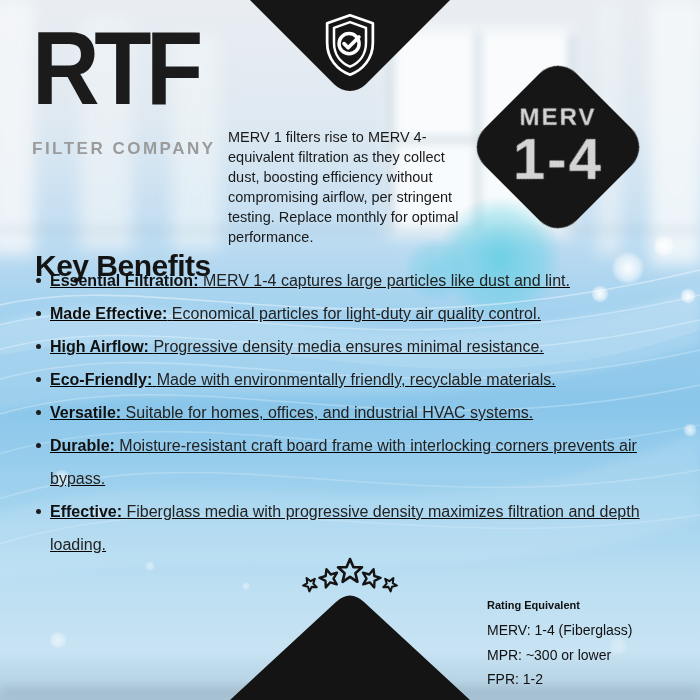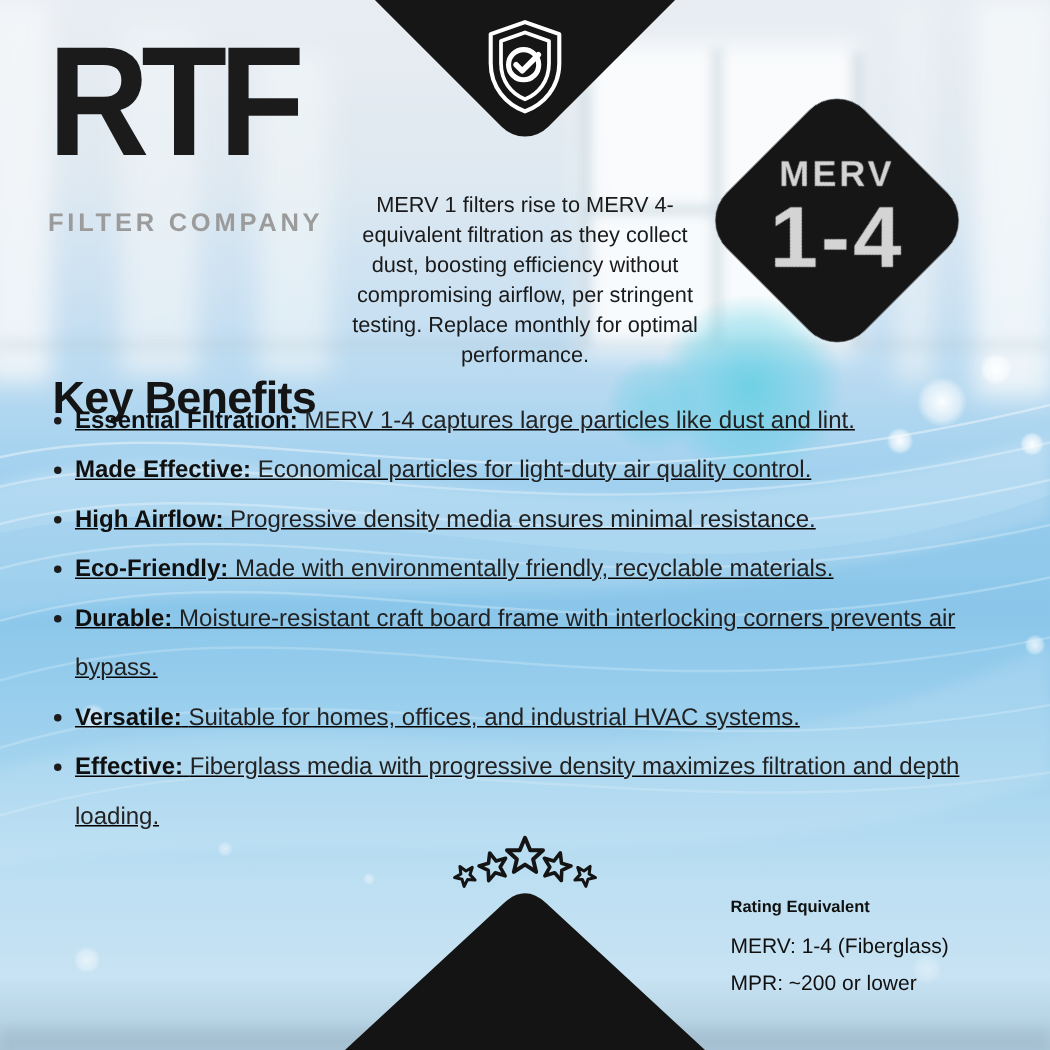--- a/index.html
+++ b/index.html
@@ -43,21 +43,21 @@
     white-space:nowrap;
   }
   .logo-sub{
     margin-top:19px;font-size:17px;font-weight:700;letter-spacing:2.5px;
     color:#9b9b9b;white-space:nowrap;
   }
 
   
   .intro{
     position:absolute;left:228px;top:112px;width:244px;z-index:2;
-    font-size:14.5px;line-height:20px;color:#1a1a1a;text-align:center;
+    font-size:14.5px;line-height:20px;color:#1a1a1a;
     font-weight:400;
   }
 
   
   .benefits-heading{
     position:absolute;left:35px;top:224px;z-index:2;
     font-size:30px;font-weight:800;letter-spacing:-.5px;color:#141414;
   }
   .benefits-list{
     position:absolute;left:35px;top:264px;width:615px;z-index:2;
@@ -196,23 +196,23 @@
   <ul class="benefits-list">
 
       <li><span class="benefit-label">Essential Filtration:</span> <span class="benefit-text">MERV 1-4 captures large particles like dust and lint.</span></li>
 
       <li><span class="benefit-label">Made Effective:</span> <span class="benefit-text">Economical particles for light-duty air quality control.</span></li>
 
       <li><span class="benefit-label">High Airflow:</span> <span class="benefit-text">Progressive density media ensures minimal resistance.</span></li>
 
       <li><span class="benefit-label">Eco-Friendly:</span> <span class="benefit-text">Made with environmentally friendly, recyclable materials.</span></li>
 
+      <li><span class="benefit-label">Versatile:</span> <span class="benefit-text">Suitable for homes, offices, and industrial HVAC systems.</span></li>
+
       <li><span class="benefit-label">Durable:</span> <span class="benefit-text">Moisture-resistant craft board frame with interlocking corners prevents air bypass.</span></li>
-
-      <li><span class="benefit-label">Versatile:</span> <span class="benefit-text">Suitable for homes, offices, and industrial HVAC systems.</span></li>
 
       <li><span class="benefit-label">Effective:</span> <span class="benefit-text">Fiberglass media with progressive density maximizes filtration and depth loading.</span></li>
     </ul>
 
   <div class="stars-wrap">
     <svg width="116" height="52" viewBox="-58 -26 116 52" fill="none" stroke="#141414" stroke-linejoin="round">
       <g transform="translate(-40,8) rotate(-30) scale(0.68)" stroke-width="3">
         <path d="M0,-10 L2.9,-3.1 L10,-3.1 L4.5,1.9 L6.2,9 L0,4.9 L-6.2,9 L-4.5,1.9 L-10,-3.1 L-2.9,-3.1 Z"></path>
       </g>
       <g transform="translate(-21,2) rotate(-16) scale(0.92)" stroke-width="2.6">
@@ -232,18 +232,19 @@
   <svg class="bottom-triangle" width="700" height="110" viewBox="0 0 700 110">
     <path d="M230,110 L336,12 Q350,-1 364,12 L470,110 Z" fill="#141414"></path>
   </svg>
 
   <div class="rating">
     <div class="rating-heading">Rating Equivalent</div>
     <div>
 
         <div class="rating-line">MERV: 1-4 (Fiberglass)</div>
 
-        <div class="rating-line">MPR: ~200 or lower</div>
-
+        <div class="rating-line">MPR: ~300 or lower</div>
+
+        <div class="rating-line">FPR: 1-2</div>
       </div>
   </div>
 
 </div>
 
 </body></html>

